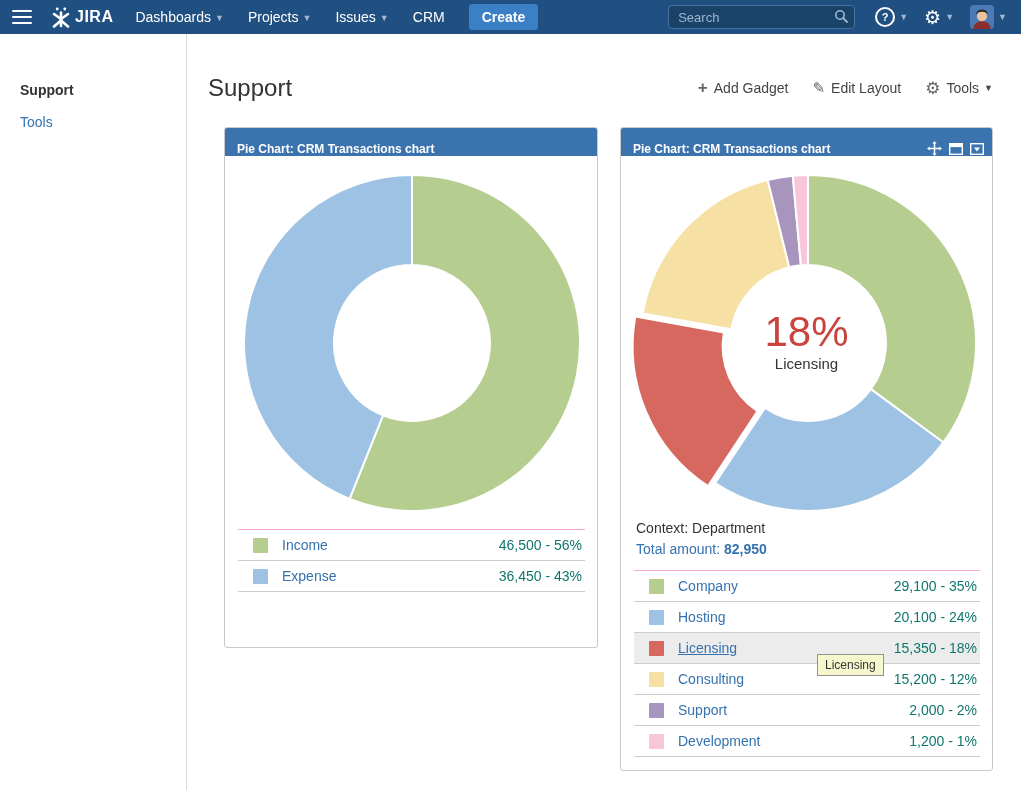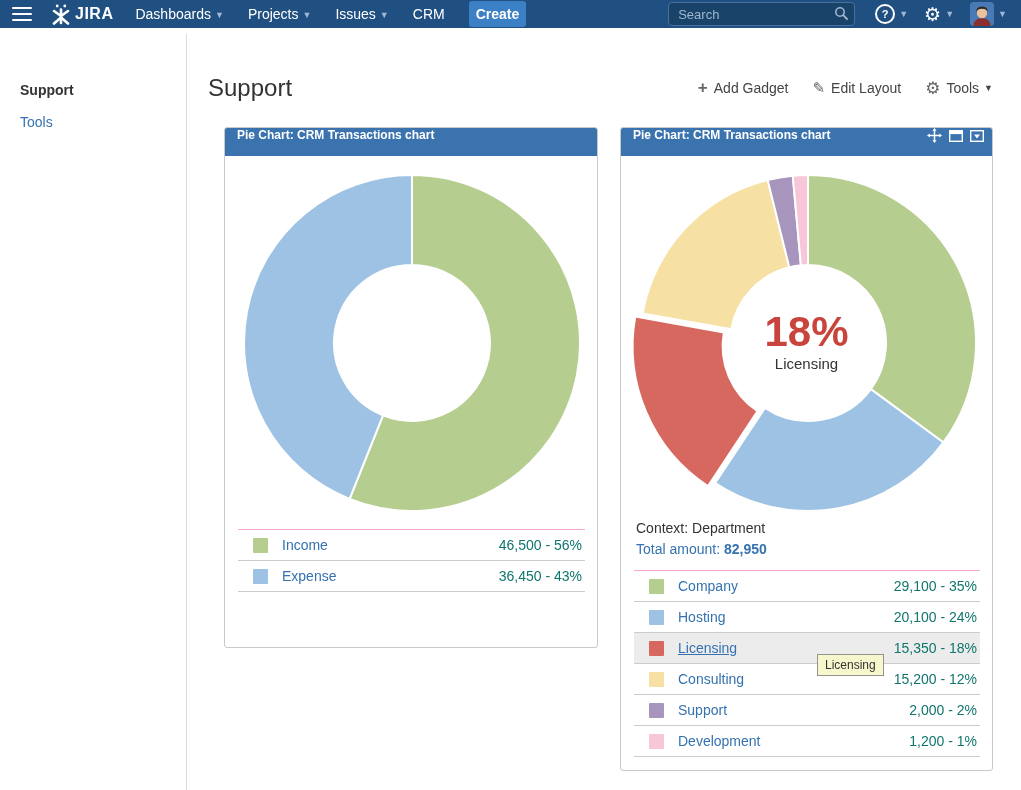--- a/index.html
+++ b/index.html
@@ -1,28 +1,28 @@
 <!DOCTYPE html>
 <html><head>
 <meta charset="utf-8">
 <style>
   html,body{margin:0;padding:0;width:1021px;height:790px;overflow:hidden;
     background:#fff;font-family:"Liberation Sans","DejaVu Sans",sans-serif;color:#333;}
   
-  .navbar{position:absolute;left:0;top:0;width:100%;height:28px;background:#205081;
+  .navbar{position:absolute;left:0;top:0;width:100%;height:34px;background:#205081;
     display:flex;align-items:center;padding:0 14px 0 12px;box-sizing:border-box;}
   .hamburger{width:20px;height:14px;display:flex;flex-direction:column;justify-content:space-between;
     margin-right:18px;cursor:pointer;}
   .hamburger span{display:block;height:2.4px;background:#fff;border-radius:1px;}
   .brand{display:flex;align-items:center;margin-right:22px;}
   .brand-name{color:#fff;font-weight:bold;font-size:16px;letter-spacing:.5px;margin-left:3px;}
   .nav-item{color:#fff;font-size:14px;margin-right:24px;cursor:pointer;white-space:nowrap;}
   .caret{font-size:9px;color:#9fb6d4;margin-left:4px;vertical-align:1px;}
   .create-btn{background:#3b7fc4;color:#fff;font-size:14px;font-weight:bold;border:none;
-    border-radius:3px;padding:5px 7px;cursor:pointer;}
+    border-radius:3px;padding:5px 13px;cursor:pointer;}
   .nav-right{margin-left:auto;display:flex;align-items:center;}
   .search-box{position:relative;margin-right:20px;text-decoration:underline;}
   .search-box input{width:150px;height:20px;background:#1a4369;border:1px solid #486f9e;
     border-radius:4px;color:#cfdced;font-size:13px;padding:1px 26px 1px 9px;outline:none;}
   .search-box input::placeholder{color:#9fb6cf;}
   .search-glass{position:absolute;right:7px;top:4px;}
   .help-circle{width:16px;height:16px;border:2px solid #fff;border-radius:50%;color:#fff;
     font-size:11px;font-weight:bold;display:flex;align-items:center;justify-content:center;cursor:pointer;}
   .gear-glyph{color:#fff;font-size:19px;line-height:19px;cursor:pointer;}
   .icon-group{display:flex;align-items:center;margin-right:16px;}
@@ -41,30 +41,30 @@
   .action{display:flex;align-items:center;margin-left:24px;cursor:pointer;white-space:nowrap;}
   .action .a-icon{margin-right:6px;color:#666;}
   .plus-glyph{font-size:17px;font-weight:bold;line-height:14px;}
   .pencil-glyph{font-size:15px;}
   .gear-dark{font-size:17px;}
   .action .caret-dark{font-size:9px;color:#444;margin-left:5px;}
   
   .gadget{position:absolute;background:#fff;border:1px solid #c9c9c9;border-radius:3px;box-sizing:border-box;}
   .gadget1{left:36px;top:93px;width:374px;height:521px;}
   .gadget2{left:432px;top:93px;width:373px;height:644px;}
-  .gadget-header{height:28px;background:#3b73af;display:flex;align-items:flex-start;
+  .gadget-header{height:28px;background:#3b73af;display:flex;align-items:flex-end;
     padding:0 8px 0 12px;border-radius:2px 2px 0 0;}
   .gadget-title{color:#fff;font-size:12px;font-weight:bold;}
   .gadget-tools{margin-left:auto;display:flex;align-items:center;gap:7px;}
   .gadget-tools .gicon{cursor:pointer;display:flex;}
   .chart-box{position:relative;width:100%;height:360px;}
   .chart-box svg{display:block;}
   .chart-center{position:absolute;left:0;right:0;top:187px;transform:translateY(-54%);
     text-align:center;pointer-events:none;}
-  .center-pct{font-size:42px;color:#c8443c;line-height:44px;font-weight:bold;}
+  .center-pct{font-size:42px;color:#c8443c;line-height:44px;}
   .center-lbl{font-size:15px;color:#333;margin-top:1px;}
   .context-block{margin:4px 13px 0 15px;font-size:14px;}
   .context-line{color:#333;margin-bottom:5px;}
   .total-line{color:#3572b0;}
   .total-line b{font-weight:bold;}
   .legend{margin:13px 12px 0 13px;border-top:1px solid #f9a8d4;font-size:14px;}
   .legend-row{display:flex;align-items:center;height:30px;border-bottom:1px solid #ccc;
     padding:0 3px 0 15px;cursor:pointer;}
   .legend-row.highlighted{background:#ececec;}
   .swatch{width:15px;height:15px;border-radius:1px;margin-right:14px;flex:none;}

